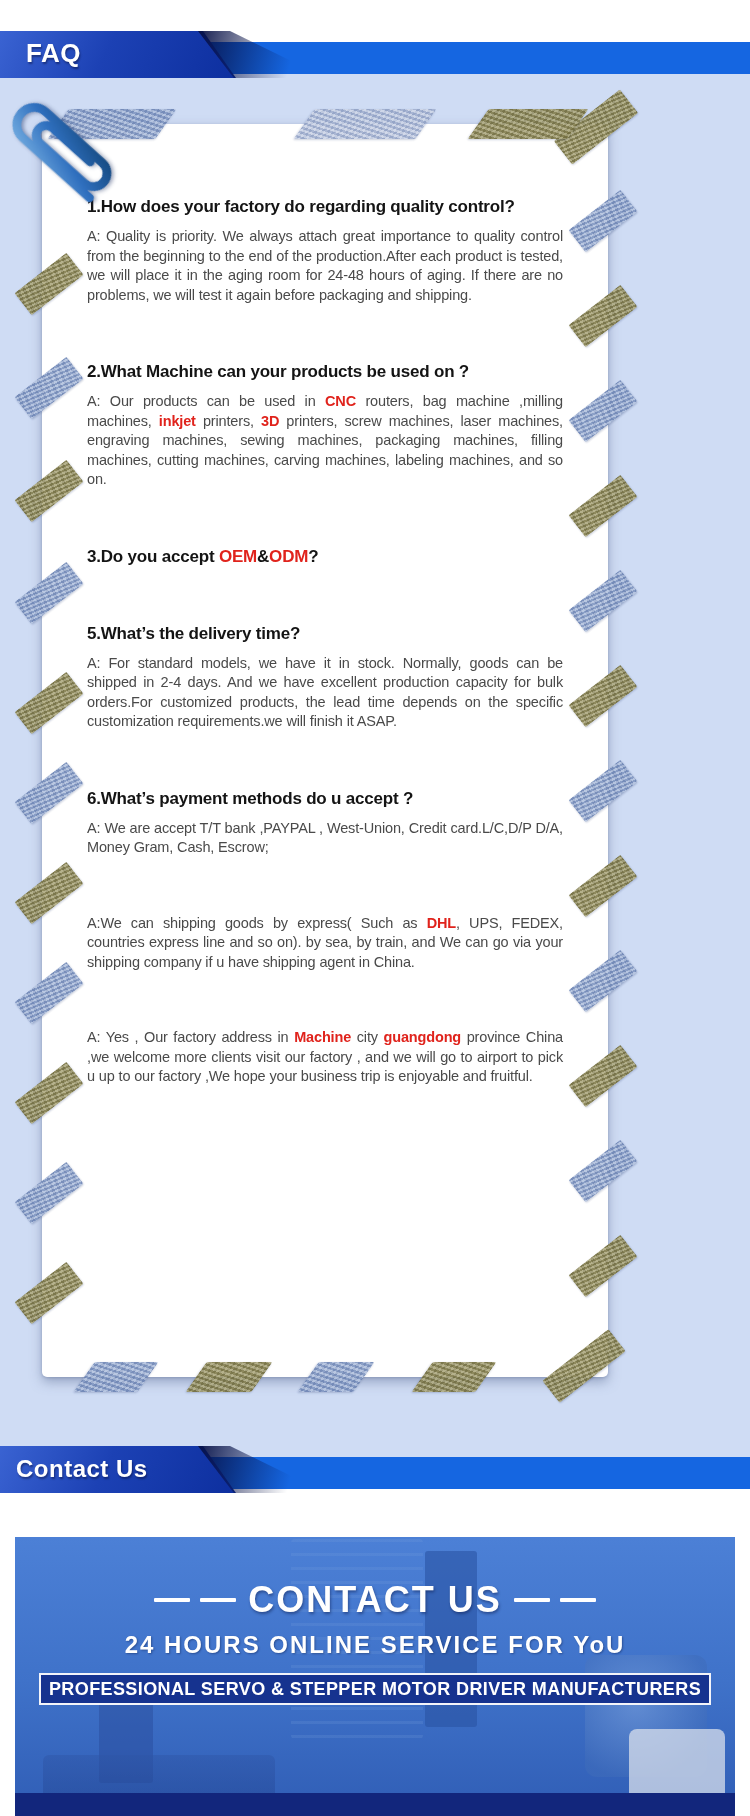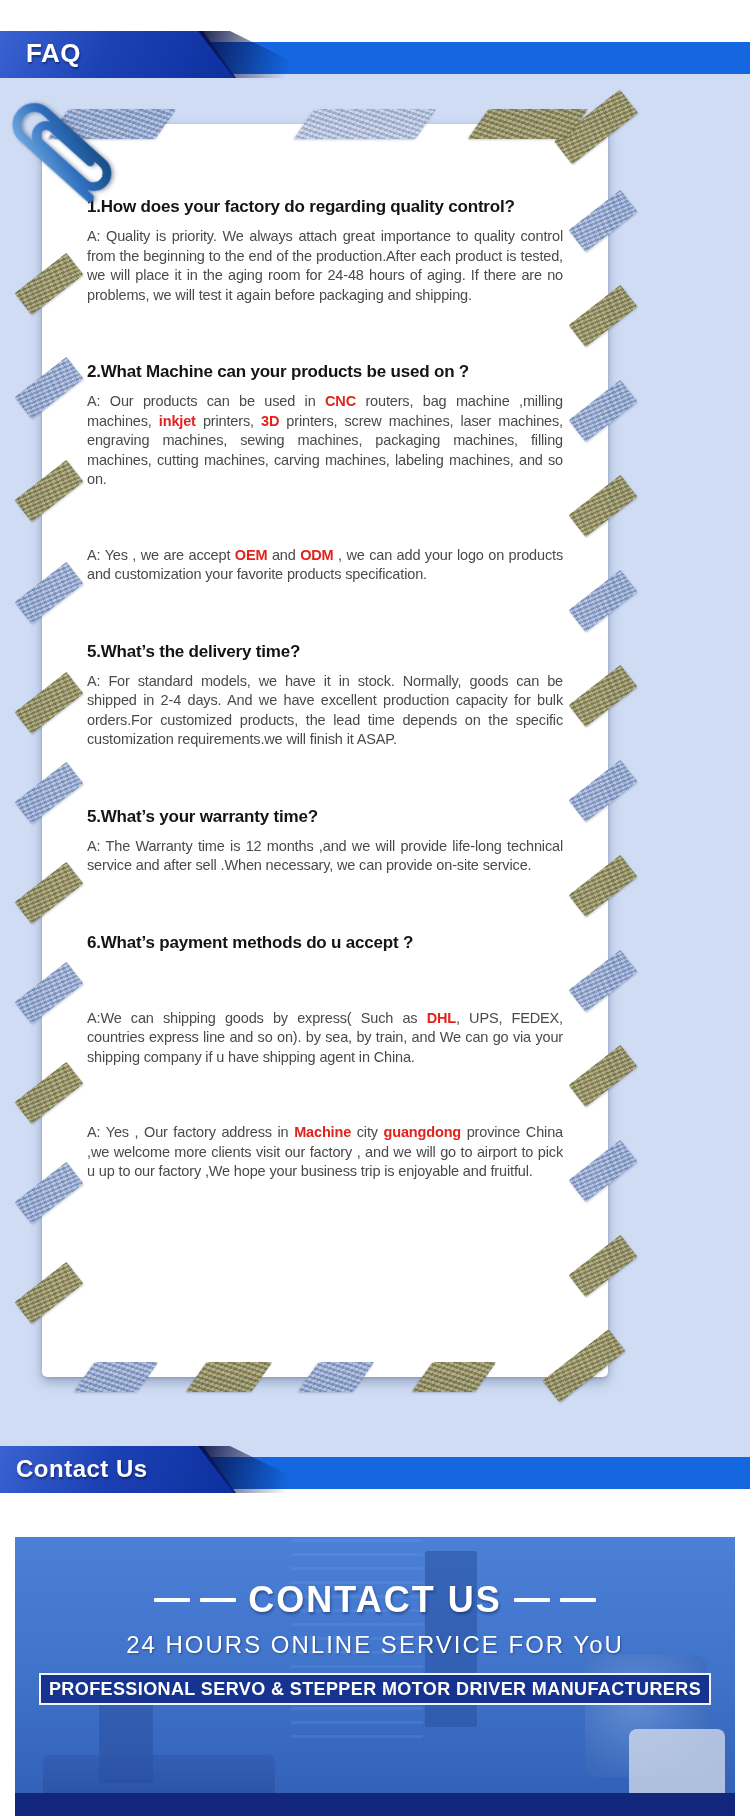--- a/index.html
+++ b/index.html
@@ -94,21 +94,21 @@
     background:radial-gradient(circle at 42% 40%,#7fa4dd,#3f6cba 75%);}
   .motor-w{right:10px;top:192px;width:96px;height:84px;background:#d8dfeb;opacity:.75;border-radius:8px;}
   .motors-b{left:28px;top:218px;width:232px;height:58px;opacity:.45;border-radius:6px;
     background:linear-gradient(180deg,#2e55a6,#1f3f8c);}
   .banner-bottom{position:absolute;left:0;bottom:0;width:100%;height:32px;background:var(--banner-bottom);z-index:2;}
   .banner-text{position:absolute;left:0;width:100%;z-index:3;text-align:center;color:#fff;}
   .b-title-row{top:42px;display:flex;align-items:center;justify-content:center;gap:12px;}
   .b-title{font-size:36px;font-weight:700;letter-spacing:2px;text-shadow:1px 2px 3px rgba(10,25,70,.45);}
   .dash{width:36px;height:4px;background:#fff;border-radius:1px;}
   .dash-pair{display:flex;gap:10px;align-items:center;}
-  .b-subtitle{top:94px;font-size:24px;letter-spacing:2px;font-weight:400;text-shadow:1px 1px 2px rgba(10,25,70,.4);}
+  .b-subtitle{top:94px;font-size:24px;letter-spacing:2px;font-weight:700;text-shadow:1px 1px 2px rgba(10,25,70,.4);}
   .b-ribbon{
     top:136px;left:24px;width:672px;height:32px;line-height:28px;
     background:var(--ribbon-navy);border:2px solid rgba(255,255,255,.95);
     font-size:18px;font-weight:700;letter-spacing:.4px;
   }
 </style>
 </head>
 <body>
 
 <div class="band band-faq">
@@ -134,35 +134,32 @@
     <h3 class="q"><span>1.How does your factory do regarding quality control?</span></h3>
     <p class="a"><span>A: Quality is priority. We always attach great importance to quality control from the beginning to the end of the production.After each product is tested, we will place it in the aging room for 24-48 hours of aging. If there are no problems, we will test it again before packaging and shipping.</span></p>
   </div>
 
   <div class="qa">
     <h3 class="q"><span>2.What Machine can your products be used on ?</span></h3>
     <p class="a"><span>A: Our products can be used in </span><span class="red">CNC</span><span> routers, bag machine ,milling machines, </span><span class="red">inkjet</span><span> printers, </span><span class="red">3D</span><span> printers, screw machines, laser machines, engraving machines, sewing machines, packaging machines, filling machines, cutting machines, carving machines, labeling machines, and so on.</span></p>
   </div>
 
   <div class="qa">
-    <p class="a"><span>A: Yes , we are accept </span><span class="red">OEM</span><span> and </span><span class="red">ODM</span><span> , we can add your logo on products and customization your favorite products specification.</span></p>
+    <h3 class="q"><span>3.Do you accept </span><span class="red">OEM</span><span>&amp;</span><span class="red">ODM</span><span>?</span></h3>
   </div>
 
   <div class="qa">
     <h3 class="q"><span>5.What’s the delivery time?</span></h3>
     <p class="a"><span>A: For standard models, we have it in stock. Normally, goods can be shipped in 2-4 days. And we have excellent production capacity for bulk orders.For customized products, the lead time depends on the specific customization requirements.we will finish it ASAP.</span></p>
   </div>
 
-  <div class="qa">
-    <h3 class="q"><span>5.What’s your warranty time?</span></h3>
-    <p class="a"><span>A: The Warranty time is 12 months ,and we will provide life-long technical service and after sell .When necessary, we can provide on-site service.</span></p>
-  </div>
 
   <div class="qa">
     <h3 class="q"><span>6.What’s payment methods do u accept ?</span></h3>
+    <p class="a"><span>A: We are accept T/T bank ,PAYPAL , West-Union, Credit card.L/C,D/P D/A, Money Gram, Cash, Escrow;</span></p>
   </div>
 
   <div class="qa">
     <p class="a"><span>A:We can shipping goods by express( Such as </span><span class="red">DHL</span><span>, UPS, FEDEX, countries express line and so on). by sea, by train, and We can go via your shipping company if u have shipping agent in China.</span></p>
   </div>
 
   <div class="qa">
     <p class="a"><span>A: Yes , Our factory address in </span><span class="red">Machine</span><span> city </span><span class="red">guangdong</span><span> province China ,we welcome more clients visit our factory , and we will go to airport to pick u up to our factory ,We hope your business trip is enjoyable and fruitful.</span></p>
   </div>
 </div>

